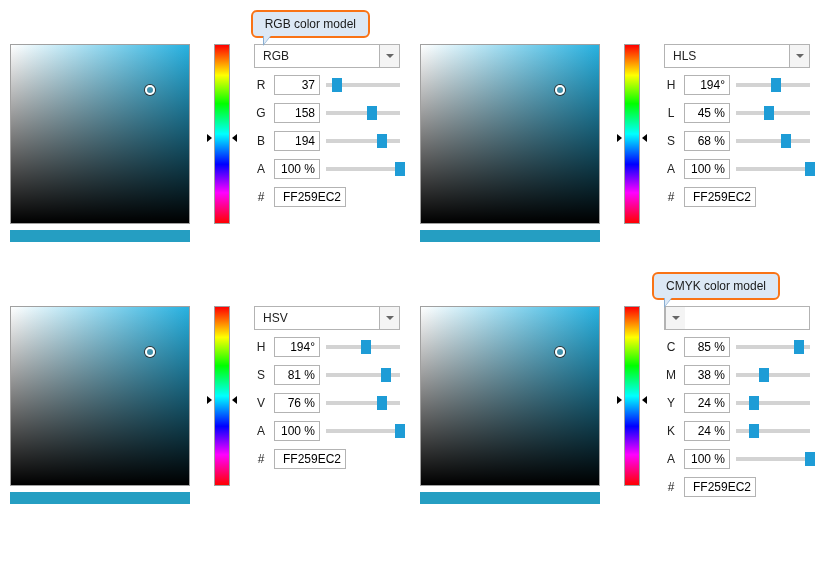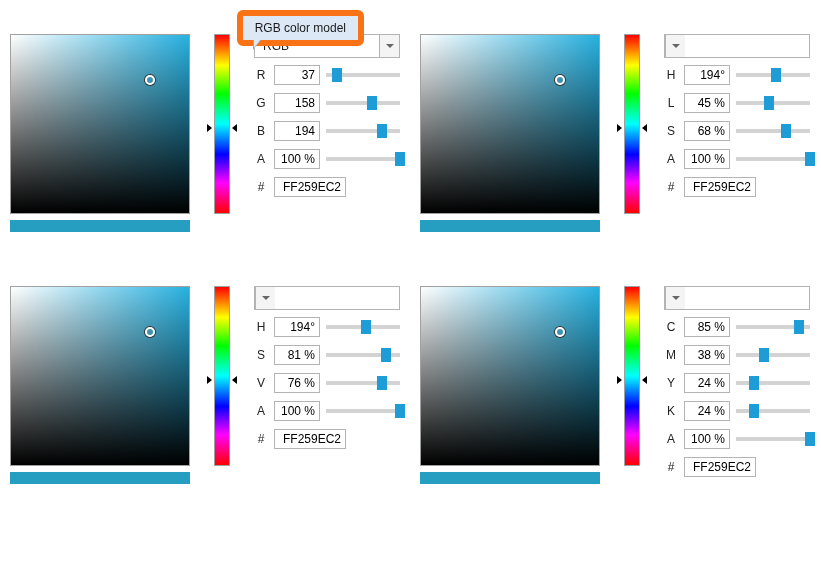--- a/index.html
+++ b/index.html
@@ -17,23 +17,23 @@
     flex-wrap: wrap;
     gap: 30px 20px;
   }
   .picker {
     width: 390px;
     position: relative;
   }
   .callout {
     position: absolute;
     top: 0;
-    right: 36px;
+    right: 30px;
     background: #dce8f5;
-    border: 6px solid #f97316;
+    border: 2px solid #f97316;
     border-radius: 6px;
     padding: 5px 12px;
     font-size: 12px;
     color: #1a1a1a;
     z-index: 5;
   }
   .callout::before,
   .callout::after {
     content: "";
     position: absolute;
@@ -48,21 +48,21 @@
   }
   .callout::after {
     left: 11px;
     bottom: -8px;
     border-width: 9px 7px 0 0;
     border-color: #dce8f5 transparent transparent transparent;
   }
   .picker-body {
     display: flex;
     gap: 24px;
-    margin-top: 24px;
+    margin-top: 34px;
   }
   .square-col {
     width: 180px;
   }
   .sat-val {
     width: 180px;
     height: 180px;
     position: relative;
     border: 1px solid #a0a0a0;
     background:
@@ -259,20 +259,21 @@
           <div class="sat-val">
             <div class="sv-cursor"></div>
           </div>
           <div class="preview-strip" style="background: rgb(37, 158, 194);"></div>
         </div>
         <div class="hue-strip">
           <div class="hue-cursor"></div>
         </div>
         <div class="controls">
           <div class="mode-select">
+            <span class="sel-label">HLS</span>
             <span class="sel-btn"></span>
           </div>
           <div class="chan-row">
             <span class="chan-label">H</span>
             <input class="chan-input" value="194°" style="">
             <div class="slider">
               <div class="track"></div>
               <div class="thumb" style="left: 54%;"></div>
             </div>
           </div>
@@ -313,20 +314,21 @@
           <div class="sat-val">
             <div class="sv-cursor"></div>
           </div>
           <div class="preview-strip" style="background: rgb(37, 158, 194);"></div>
         </div>
         <div class="hue-strip">
           <div class="hue-cursor"></div>
         </div>
         <div class="controls">
           <div class="mode-select">
+            <span class="sel-label">HSV</span>
             <span class="sel-btn"></span>
           </div>
           <div class="chan-row">
             <span class="chan-label">H</span>
             <input class="chan-input" value="194°" style="">
             <div class="slider">
               <div class="track"></div>
               <div class="thumb" style="left: 54%;"></div>
             </div>
           </div>
@@ -355,20 +357,21 @@
             </div>
           </div>
           <div class="chan-row">
             <span class="chan-label">#</span>
             <input class="chan-input hex" value="FF259EC2" style="">
           </div>
         </div>
       </div>
     </div>
     <div class="picker">
+      <div class="callout">CMYK color model</div>
       <div class="picker-body">
         <div class="square-col">
           <div class="sat-val">
             <div class="sv-cursor"></div>
           </div>
           <div class="preview-strip" style="background: rgb(37, 158, 194);"></div>
         </div>
         <div class="hue-strip">
           <div class="hue-cursor"></div>
         </div>

